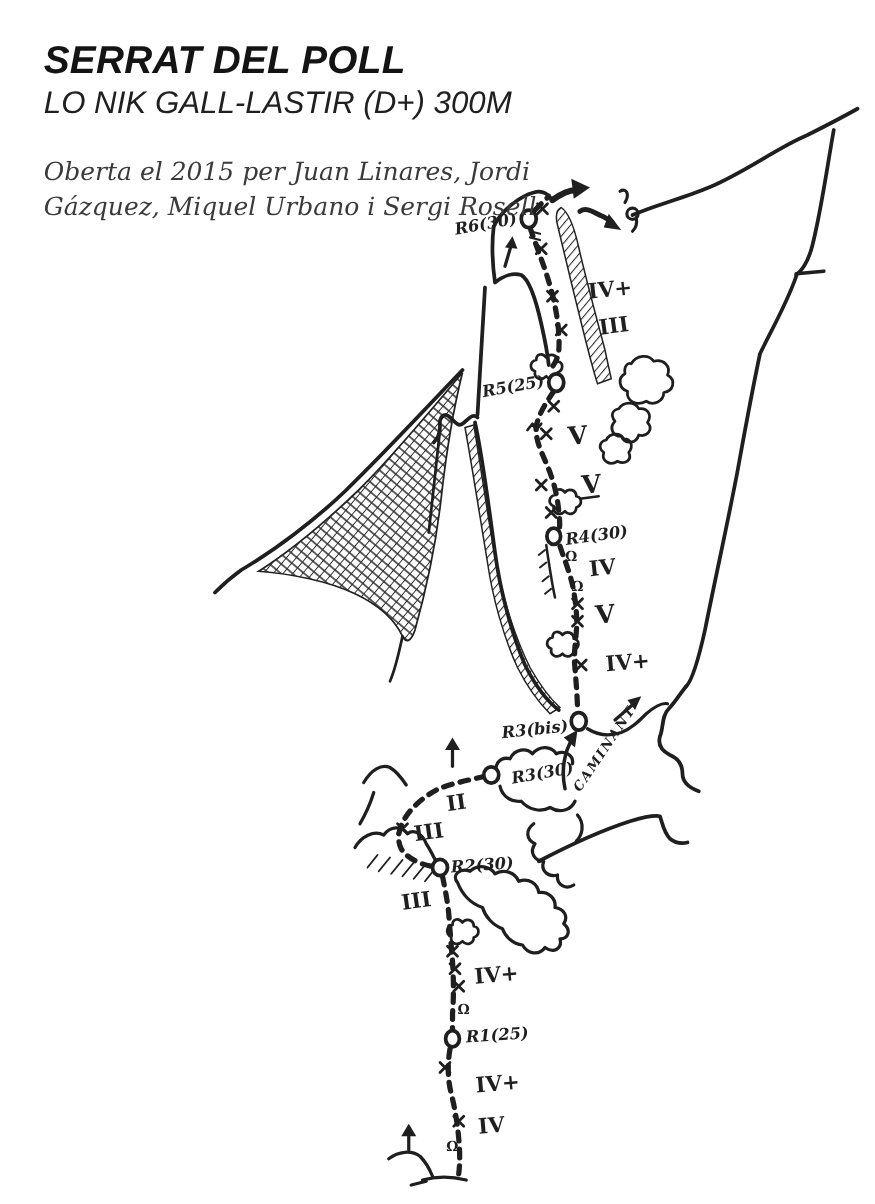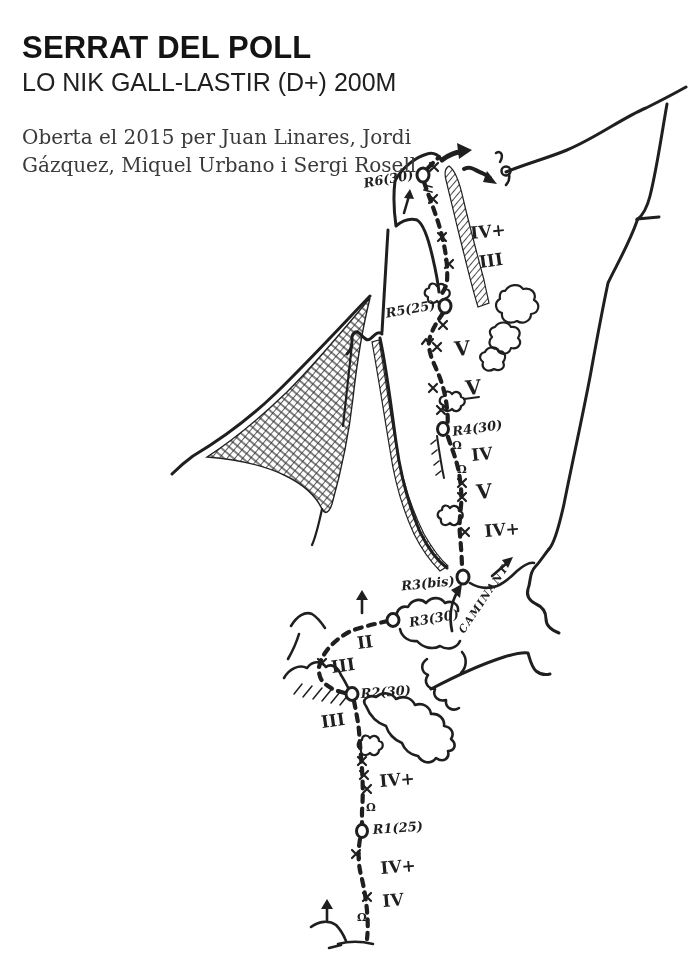--- a/index.html
+++ b/index.html
@@ -1,18 +1,18 @@
 <!DOCTYPE html>
 <html><head>
 <meta charset="utf-8">
 <style>
   html,body{margin:0;padding:0;background:#fff;}
   .page{position:relative;width:700px;height:963px;background:#fff;overflow:hidden;
         font-family:"Liberation Sans",sans-serif;color:#1a1a1a;}
-  .textblock{position:absolute;left:22px;top:30px;width:432px;}
+  .textblock{position:absolute;left:35px;top:30px;width:432px;font-style:italic;}
   .title{font-family:"Liberation Sans",sans-serif;font-size:31px;font-weight:700;
          letter-spacing:.2px;color:#141414;margin:0 0 2px 0;}
   .subtitle{font-family:"Liberation Sans",sans-serif;font-size:25px;font-weight:400;
             color:#202020;margin:0 0 26px 0;}
   .para{font-family:"DejaVu Serif","Liberation Serif",serif;font-size:20px;
         line-height:1.42;color:#3a3a3a;margin:0 0 25px 0;}
   svg{position:absolute;left:0;top:0;}
   .ink{stroke:#1f1f1f;fill:none;stroke-linecap:round;stroke-linejoin:round;}
   .hand{font-family:"DejaVu Serif","Liberation Serif",serif;font-style:italic;
         font-weight:bold;font-size:13px;fill:#1f1f1f;}
@@ -194,17 +194,17 @@
       <text class="grade" x="332" y="673" transform="rotate(-8 332 673)">III</text>
       <text class="grade" x="322" y="728" transform="rotate(-8 322 728)">III</text>
       <text class="grade" x="380" y="787" transform="rotate(-5 380 787)">IV+</text>
       <text class="grade" x="381" y="874" transform="rotate(-5 381 874)">IV+</text>
       <text class="grade" x="383" y="907" transform="rotate(-5 383 907)">IV</text>
     </g>
   </svg>
 
   <div class="textblock">
     <h1 class="title">SERRAT DEL POLL</h1>
-    <h2 class="subtitle">LO NIK GALL-LASTIR (D+) 200M</h2>
+    <h2 class="subtitle">LO NIK GALL-LASTIR (D+) 300M</h2>
     <p class="para">Oberta el 2015 per Juan Linares, Jordi Gázquez, Miquel Urbano i Sergi Rosell</p>
   </div>
 
 </div>
 
 </body></html>

